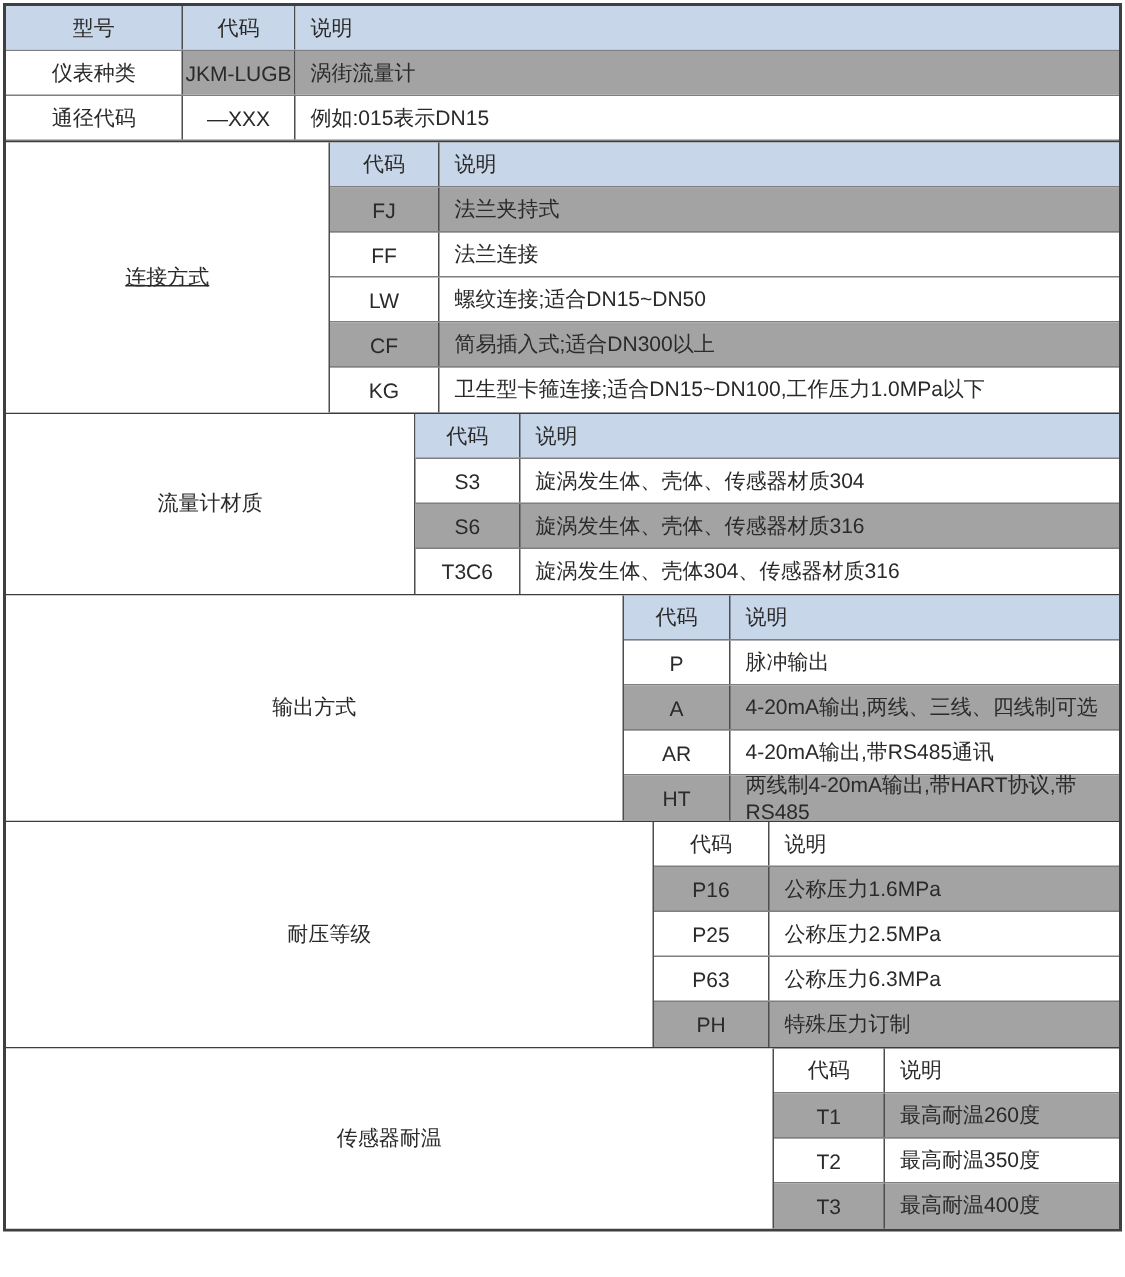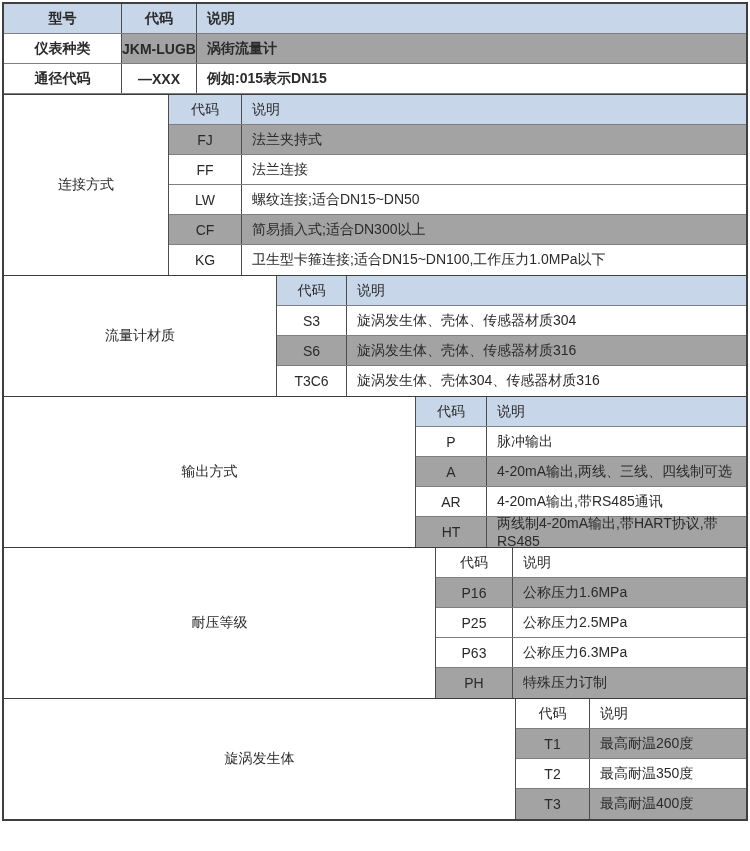--- a/index.html
+++ b/index.html
@@ -11,37 +11,37 @@
     position:relative;
   }
   .tbl {
     position:absolute; left:2px; top:2px;
     width:746px;
     border:2px solid #3f3f3f;
     background:#fff;
   }
   
   .row { display:flex; height:30px; border-bottom:1px solid #7f7f7f; }
-  .cell { display:flex; align-items:center;font-weight:bold; }
+  .cell { display:flex; align-items:center; }
   .c1 { width:118px; justify-content:center; border-right:1px solid #4d4d4d; }
   .c2 { width:75px;  justify-content:center; border-right:1px solid #4d4d4d; }
   .c3 { flex:1; padding-left:10px; }
   
   .section { display:flex; border-top:1px solid #3c3c3c; }
   .label-cell {
     display:flex; align-items:center; justify-content:center;
     border-right:1px solid #4d4d4d; background:#fff;
   }
   .subrows { flex:1; }
   .subrow { display:flex; height:30px; border-bottom:1px solid #7f7f7f; }
   .subrow:last-child { border-bottom:none; }
   .code { display:flex; align-items:center; justify-content:center; border-right:1px solid #4d4d4d; }
   .desc { flex:1; display:flex; align-items:center; padding-left:10px; }
   
-  .s0 .label-cell{width:165px;} .s0 .code{width:73px;}
+  .s0 .label-cell{width:216px;text-decoration:underline;} .s0 .code{width:73px;}
   .s1 .label-cell{width:273px;} .s1 .code{width:70px;}
   .s2 .label-cell{width:412px;} .s2 .code{width:71px;}
   .s3 .label-cell{width:432px;} .s3 .code{width:77px;}
   .s4 .label-cell{width:512px;} .s4 .code{width:74px;}
   
   .hblue { background:#c8d6e9; }
   .blue  { background:#a3a3a3; }
 </style>
 </head>
 <body>
@@ -164,21 +164,21 @@
         <div class="desc">公称压力6.3MPa</div>
       </div>
       <div class="subrow blue">
         <div class="code">PH</div>
         <div class="desc">特殊压力订制</div>
       </div>
     </div>
   </div>
 
   <div class="section s4">
-    <div class="label-cell">旋涡发生体</div>
+    <div class="label-cell">传感器耐温</div>
     <div class="subrows">
       <div class="subrow">
         <div class="code">代码</div>
         <div class="desc">说明</div>
       </div>
       <div class="subrow blue">
         <div class="code">T1</div>
         <div class="desc">最高耐温260度</div>
       </div>
       <div class="subrow">

